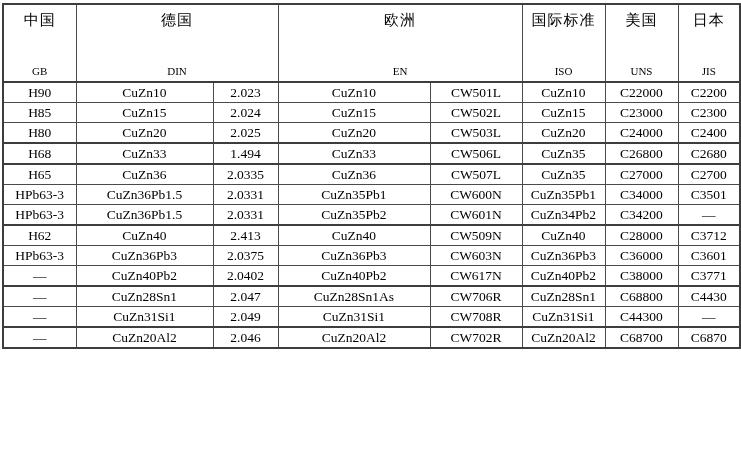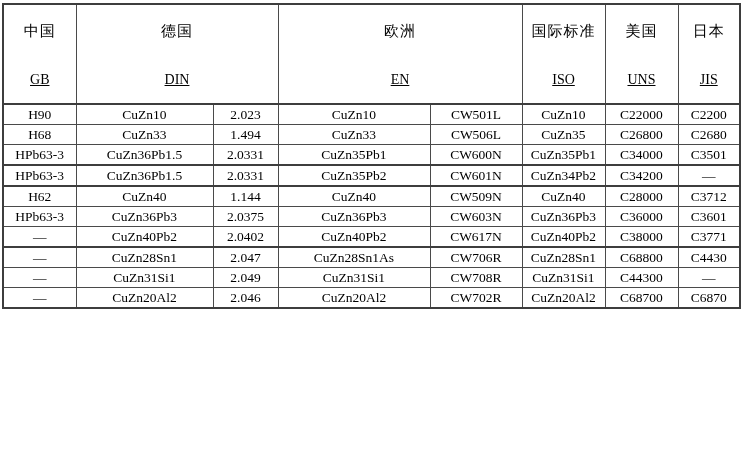--- a/index.html
+++ b/index.html
@@ -32,31 +32,31 @@
     overflow: hidden;
     white-space: nowrap;
   }
   
   table.std-table thead th {
     height: 72px;
     font-weight: normal;
     font-size: 15px;
     vertical-align: top;
     border-bottom: 2px solid #3d3d3d;
-    padding: 13px;
+    padding: 2px;
   }
   .hd-cell {
     height: 72px;
     display: flex;
     flex-direction: column;
     justify-content: space-between;
     align-items: center;
   }
   .hd-country { padding-top: 4px; letter-spacing: 1px; }
-  .hd-code { padding-bottom: 2px; font-size: 14px; text-decoration: underline; }
+  .hd-code { padding-bottom: 2px; font-size: 11px; }
   table.std-table tbody td {
     height: 19px;
     font-size: 13.5px;
     line-height: 19px;
   }
   
   tbody tr:nth-child(3) td,
   tbody tr:nth-child(4) td,
   tbody tr:nth-child(7) td,
   tbody tr:nth-child(10) td,
@@ -127,30 +127,60 @@
           <td>H90</td>
           <td>CuZn10</td>
           <td>2.023</td>
           <td>CuZn10</td>
           <td>CW501L</td>
           <td>CuZn10</td>
           <td>C22000</td>
           <td>C2200</td>
         </tr>
         <tr>
+          <td>H85</td>
+          <td>CuZn15</td>
+          <td>2.024</td>
+          <td>CuZn15</td>
+          <td>CW502L</td>
+          <td>CuZn15</td>
+          <td>C23000</td>
+          <td>C2300</td>
+        </tr>
+        <tr>
+          <td>H80</td>
+          <td>CuZn20</td>
+          <td>2.025</td>
+          <td>CuZn20</td>
+          <td>CW503L</td>
+          <td>CuZn20</td>
+          <td>C24000</td>
+          <td>C2400</td>
+        </tr>
+        <tr>
           <td>H68</td>
           <td>CuZn33</td>
           <td>1.494</td>
           <td>CuZn33</td>
           <td>CW506L</td>
           <td>CuZn35</td>
           <td>C26800</td>
           <td>C2680</td>
         </tr>
         <tr>
+          <td>H65</td>
+          <td>CuZn36</td>
+          <td>2.0335</td>
+          <td>CuZn36</td>
+          <td>CW507L</td>
+          <td>CuZn35</td>
+          <td>C27000</td>
+          <td>C2700</td>
+        </tr>
+        <tr>
           <td>HPb63-3</td>
           <td>CuZn36Pb1.5</td>
           <td>2.0331</td>
           <td>CuZn35Pb1</td>
           <td>CW600N</td>
           <td>CuZn35Pb1</td>
           <td>C34000</td>
           <td>C3501</td>
         </tr>
         <tr>
@@ -159,21 +189,21 @@
           <td>2.0331</td>
           <td>CuZn35Pb2</td>
           <td>CW601N</td>
           <td>CuZn34Pb2</td>
           <td>C34200</td>
           <td>—</td>
         </tr>
         <tr>
           <td>H62</td>
           <td>CuZn40</td>
-          <td>1.144</td>
+          <td>2.413</td>
           <td>CuZn40</td>
           <td>CW509N</td>
           <td>CuZn40</td>
           <td>C28000</td>
           <td>C3712</td>
         </tr>
         <tr>
           <td>HPb63-3</td>
           <td>CuZn36Pb3</td>
           <td>2.0375</td>

